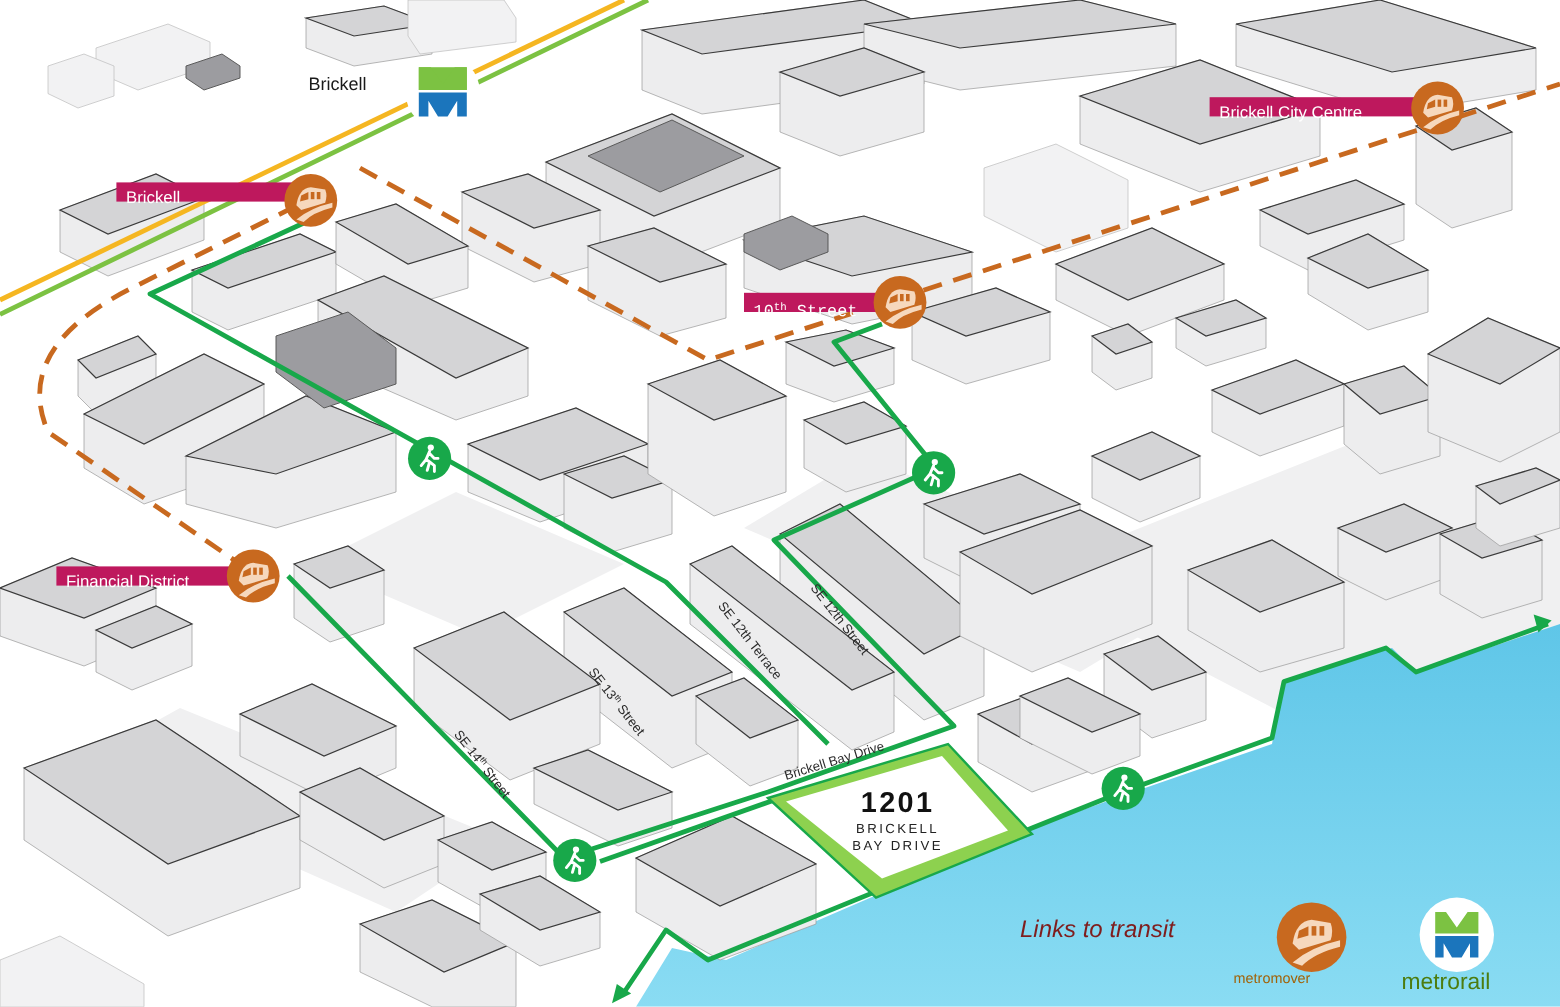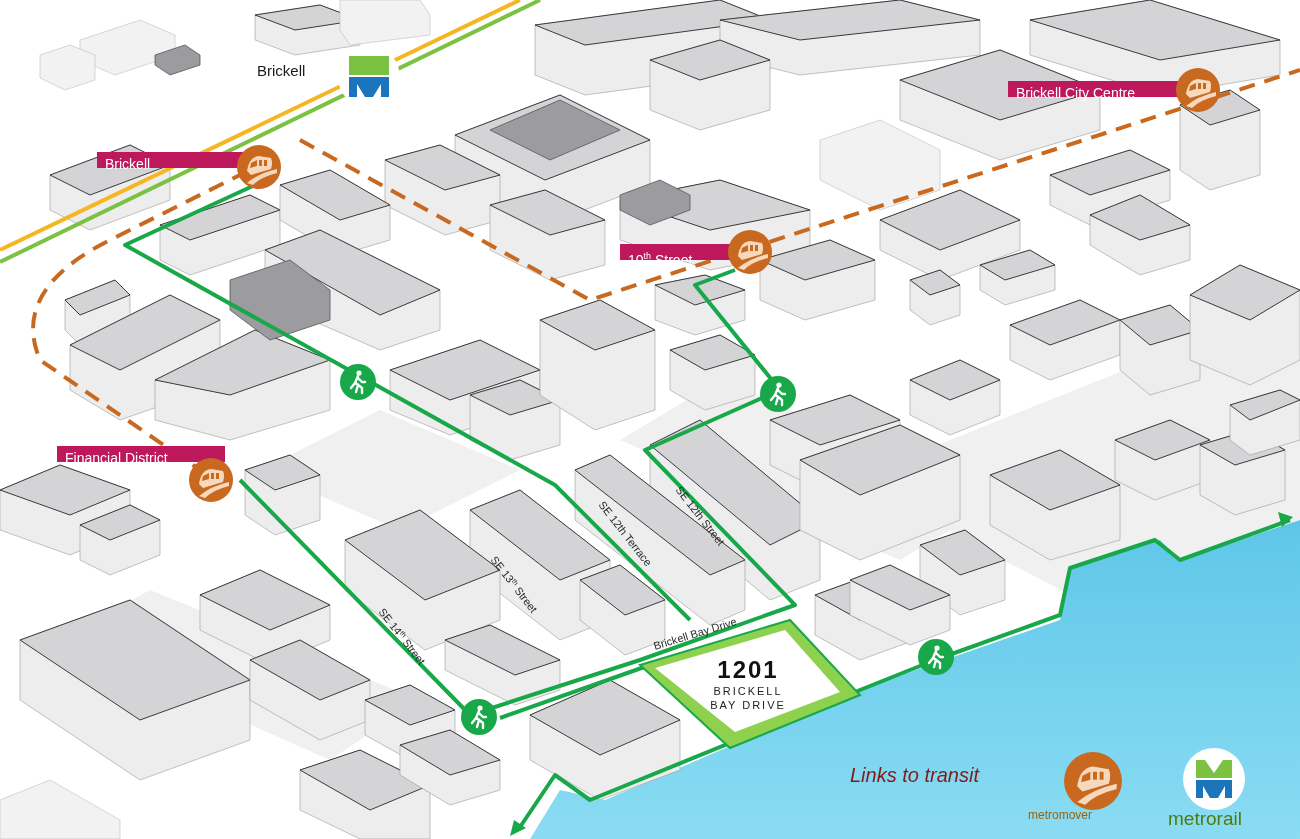--- a/index.html
+++ b/index.html
@@ -363,33 +363,33 @@
 <div class="mover-icon" style="left:1176px;top:68px;">
   <svg viewBox="0 0 44 44">
       <path d="M10,26 Q12,12 22,11 L34,13 Q36,18 34,24 L14,30 Z" fill="#f6d8bd"></path>
       <rect x="22" y="15" width="3" height="6" fill="#c8691f"></rect>
       <rect x="27" y="15" width="3" height="6" fill="#c8691f"></rect>
       <path d="M14,18 L20,15 L20,21 L13,23 Z" fill="#c8691f"></path>
       <path d="M10,38 Q22,28 40,24 L40,28 Q24,32 16,40 Z" fill="#f6d8bd"></path>
     </svg>
 </div>
 
-<div class="station-tag" style="left:620px;top:244px;width:116px;"><span>10</span><sup style="font-size:9px;">th</sup><span> Street</span></div>
+<div class="station-tag" style="left:620px;top:244px;width:116px;font-family:Liberation Mono, monospace;"><span>10</span><sup style="font-size:9px;">th</sup><span> Street</span></div>
 
 <div class="mover-icon" style="left:728px;top:230px;">
   <svg viewBox="0 0 44 44">
       <path d="M10,26 Q12,12 22,11 L34,13 Q36,18 34,24 L14,30 Z" fill="#f6d8bd"></path>
       <rect x="22" y="15" width="3" height="6" fill="#c8691f"></rect>
       <rect x="27" y="15" width="3" height="6" fill="#c8691f"></rect>
       <path d="M14,18 L20,15 L20,21 L13,23 Z" fill="#c8691f"></path>
       <path d="M10,38 Q22,28 40,24 L40,28 Q24,32 16,40 Z" fill="#f6d8bd"></path>
     </svg>
 </div>
 
-<div class="station-tag" style="left:47px;top:446px;width:150px;margin-left:10px;">Financial District</div>
+<div class="station-tag" style="left:47px;top:472px;width:150px;">Financial District</div>
 <div class="mover-icon" style="left:189px;top:458px;">
   <svg viewBox="0 0 44 44">
       <path d="M10,26 Q12,12 22,11 L34,13 Q36,18 34,24 L14,30 Z" fill="#f6d8bd"></path>
       <rect x="22" y="15" width="3" height="6" fill="#c8691f"></rect>
       <rect x="27" y="15" width="3" height="6" fill="#c8691f"></rect>
       <path d="M14,18 L20,15 L20,21 L13,23 Z" fill="#c8691f"></path>
       <path d="M10,38 Q22,28 40,24 L40,28 Q24,32 16,40 Z" fill="#f6d8bd"></path>
     </svg>
 </div>
 

